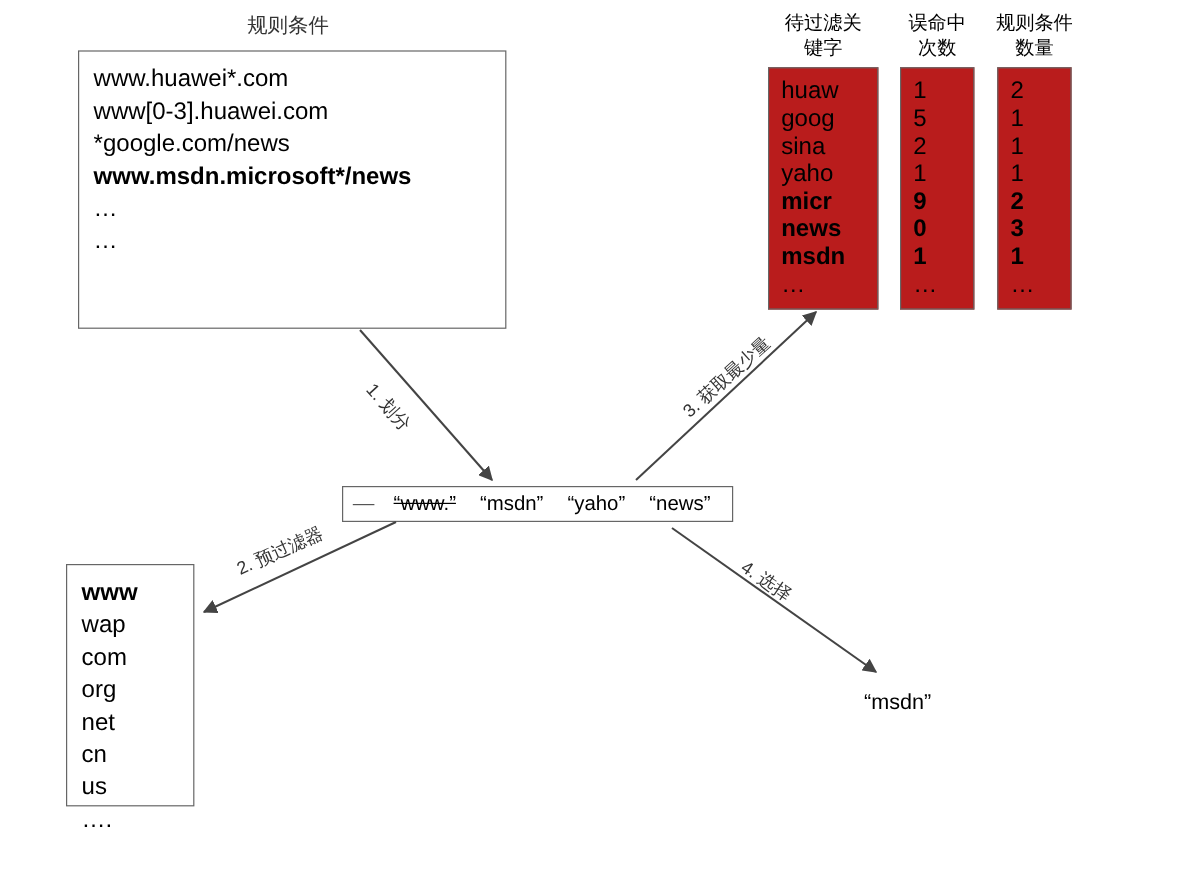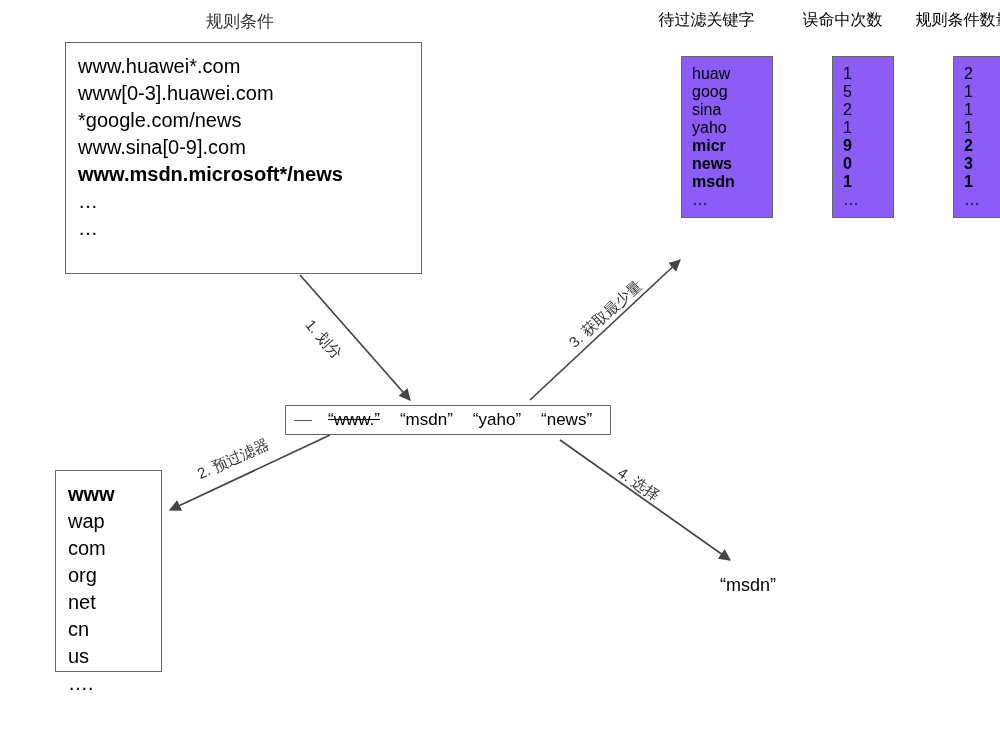--- a/index.html
+++ b/index.html
@@ -63,29 +63,28 @@
     display: flex;
     flex-direction: column;
     align-items: center;
   }
   .tbl-header {
     font-size: 16px;
     text-align: center;
     margin-bottom: 6px;
     height: 40px;
     display: flex;
-    flex-direction: row;
+    flex-direction: column;
     justify-content: center;
   }
   .tbl-box {
     border: 1.5px solid #666;
-    background: #8b5cf6;
-    font-size: 16px;
+    background: #b91c1c;
+    font-size: 20px;
     padding: 8px 10px;
-    margin-left: 41px;
   }
   .tbl-caption {
     position: absolute;
     font-size: 16px;
   }
   .result-text {
     position: absolute;
     font-size: 18px;
   }
   .blacklist-caption {
@@ -119,21 +118,20 @@
 
 <div class="canvas">
 
   <div class="label" style="left:180px; top:12px; width:120px;">规则条件</div>
 
   <div class="box rules-box" style="left:65px; top:42px; width:355px; height:230px;">
     <div class="box-inner" id="rules-list">
         <span class="line">www.huawei*.com</span>
         <span class="line">www[0-3].huawei.com</span>
         <span class="line">*google.com/news</span>
-        <span class="line">www.sina[0-9].com</span>
         <span class="line bold">www.msdn.microsoft*/news</span>
         <span class="line">…</span>
         <span class="line">…</span>
       </div>
   </div>
 
   <div class="table-group" style="left:640px; top:10px;">
     <div class="tbl-col-wrap">
       <div class="tbl-header" id="hdr-keyword">
           <div>待过滤关</div>

